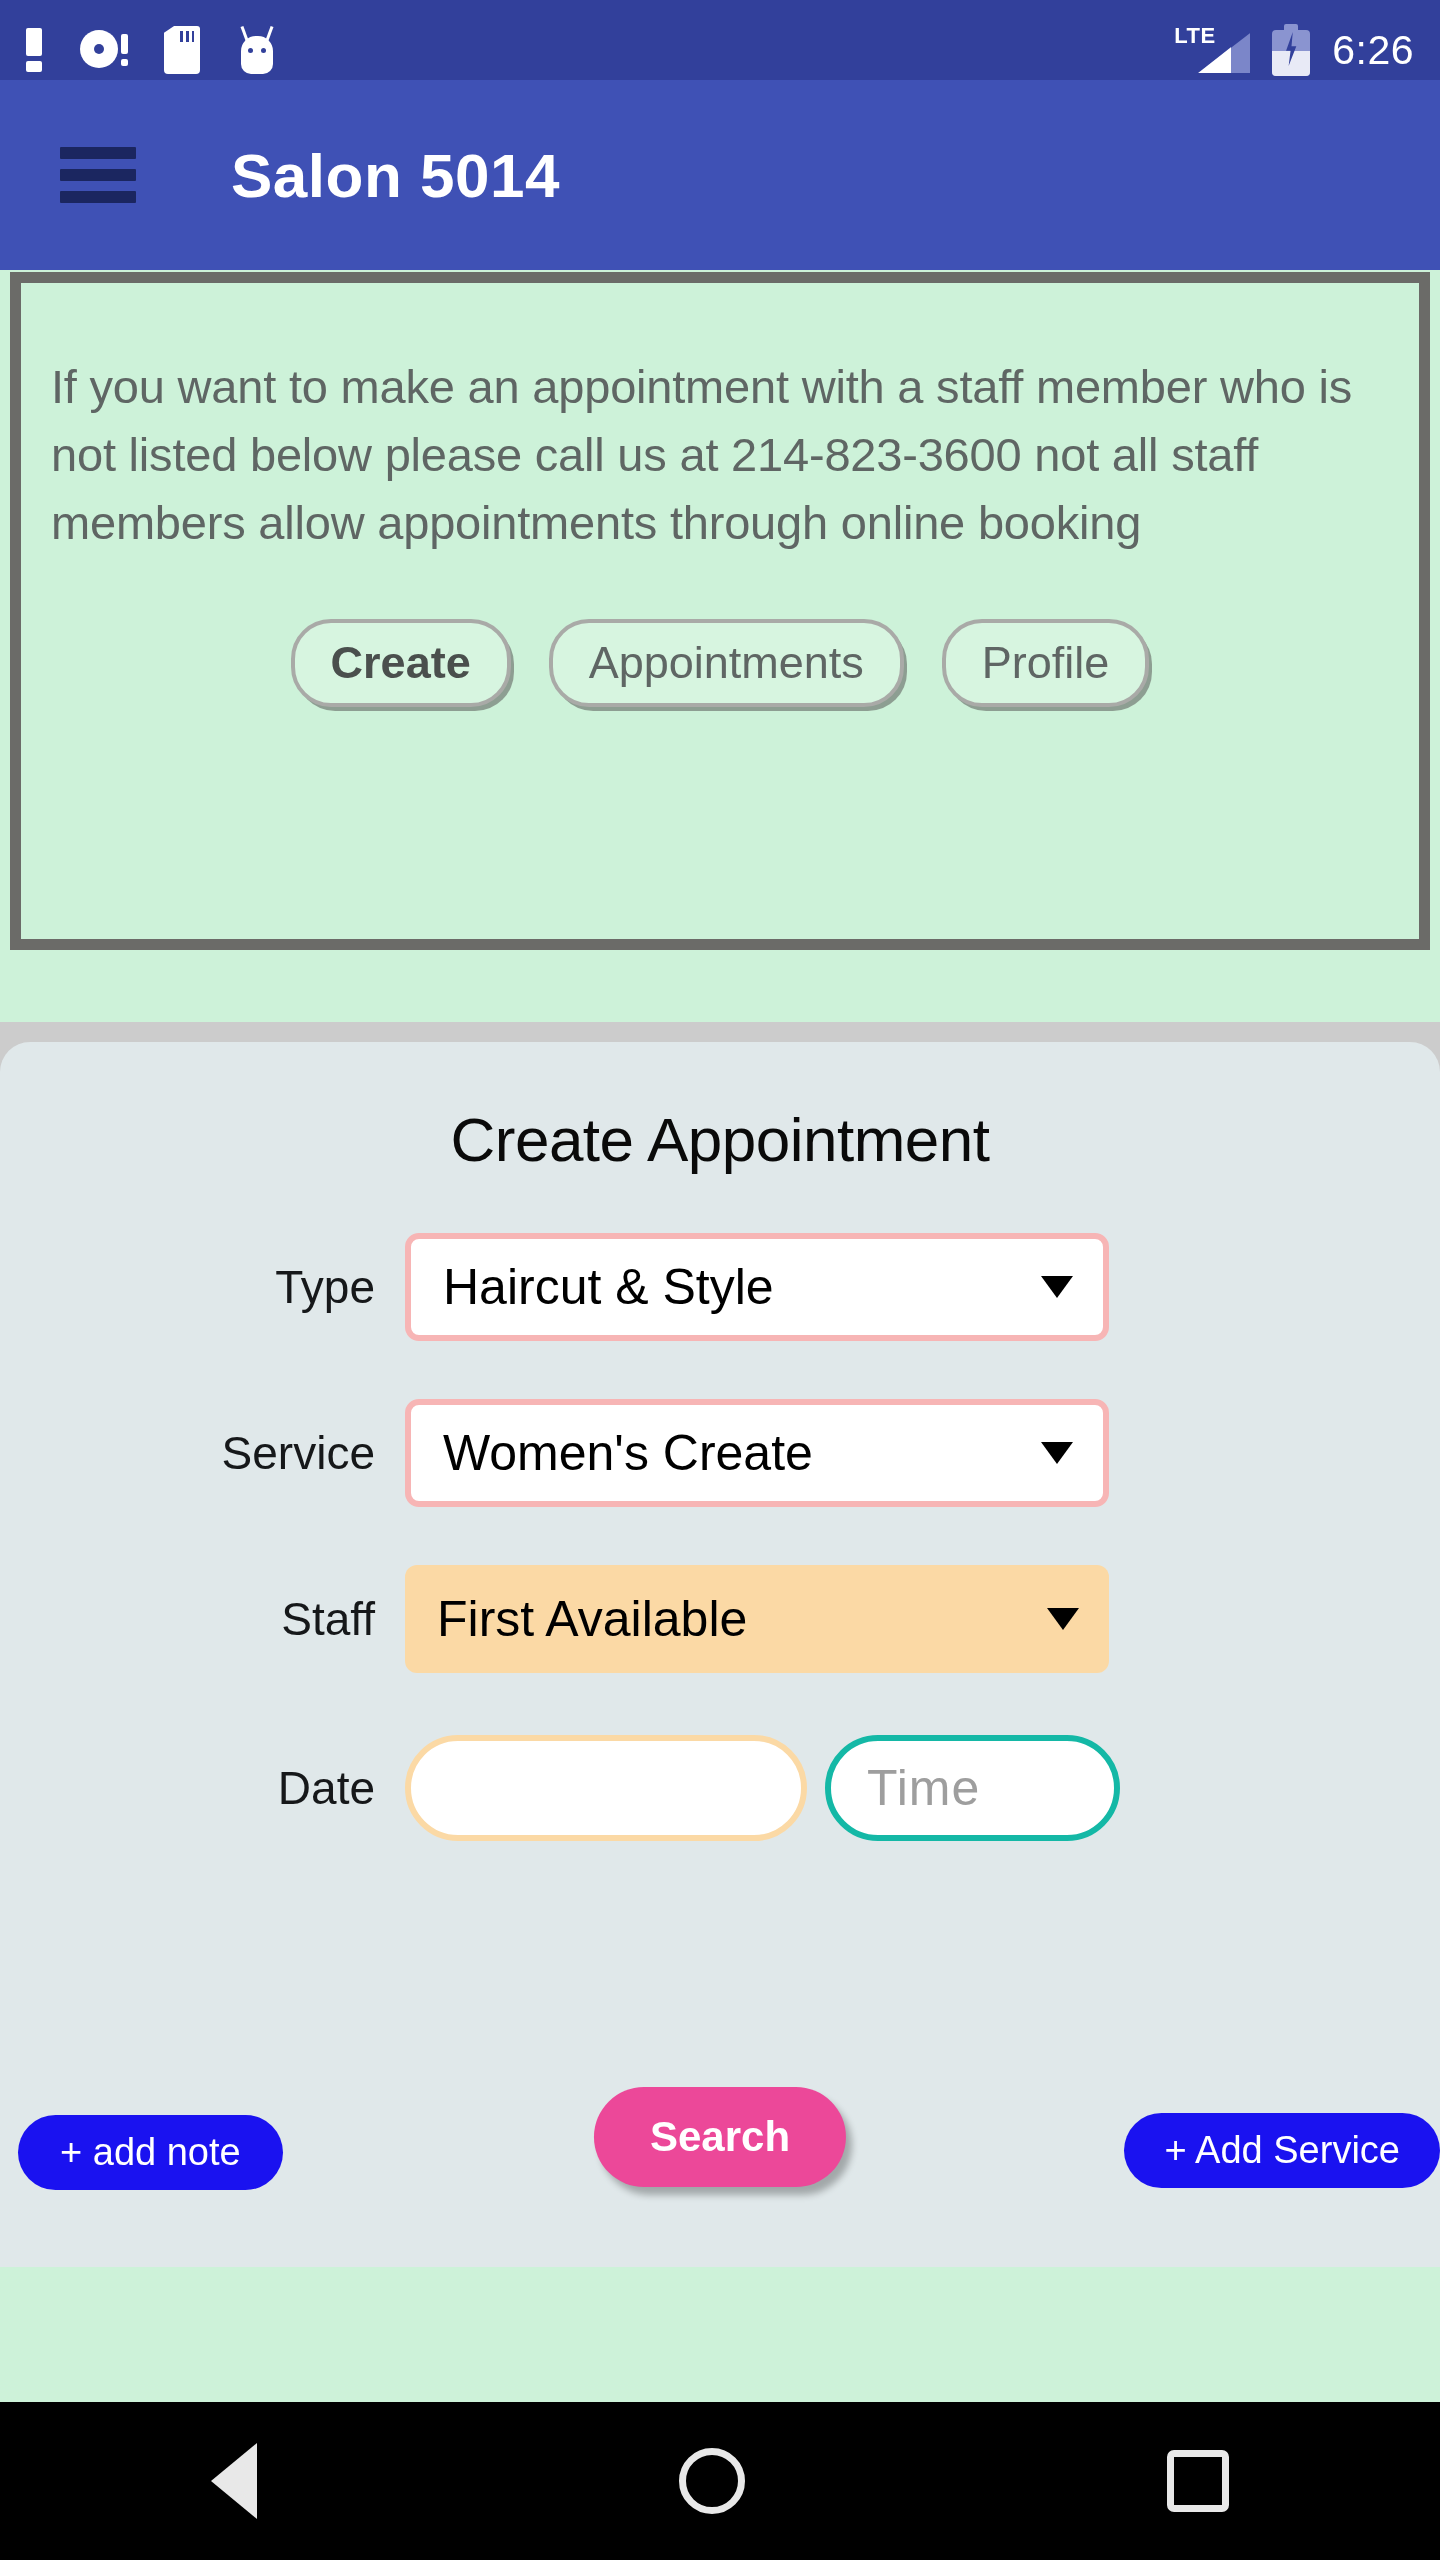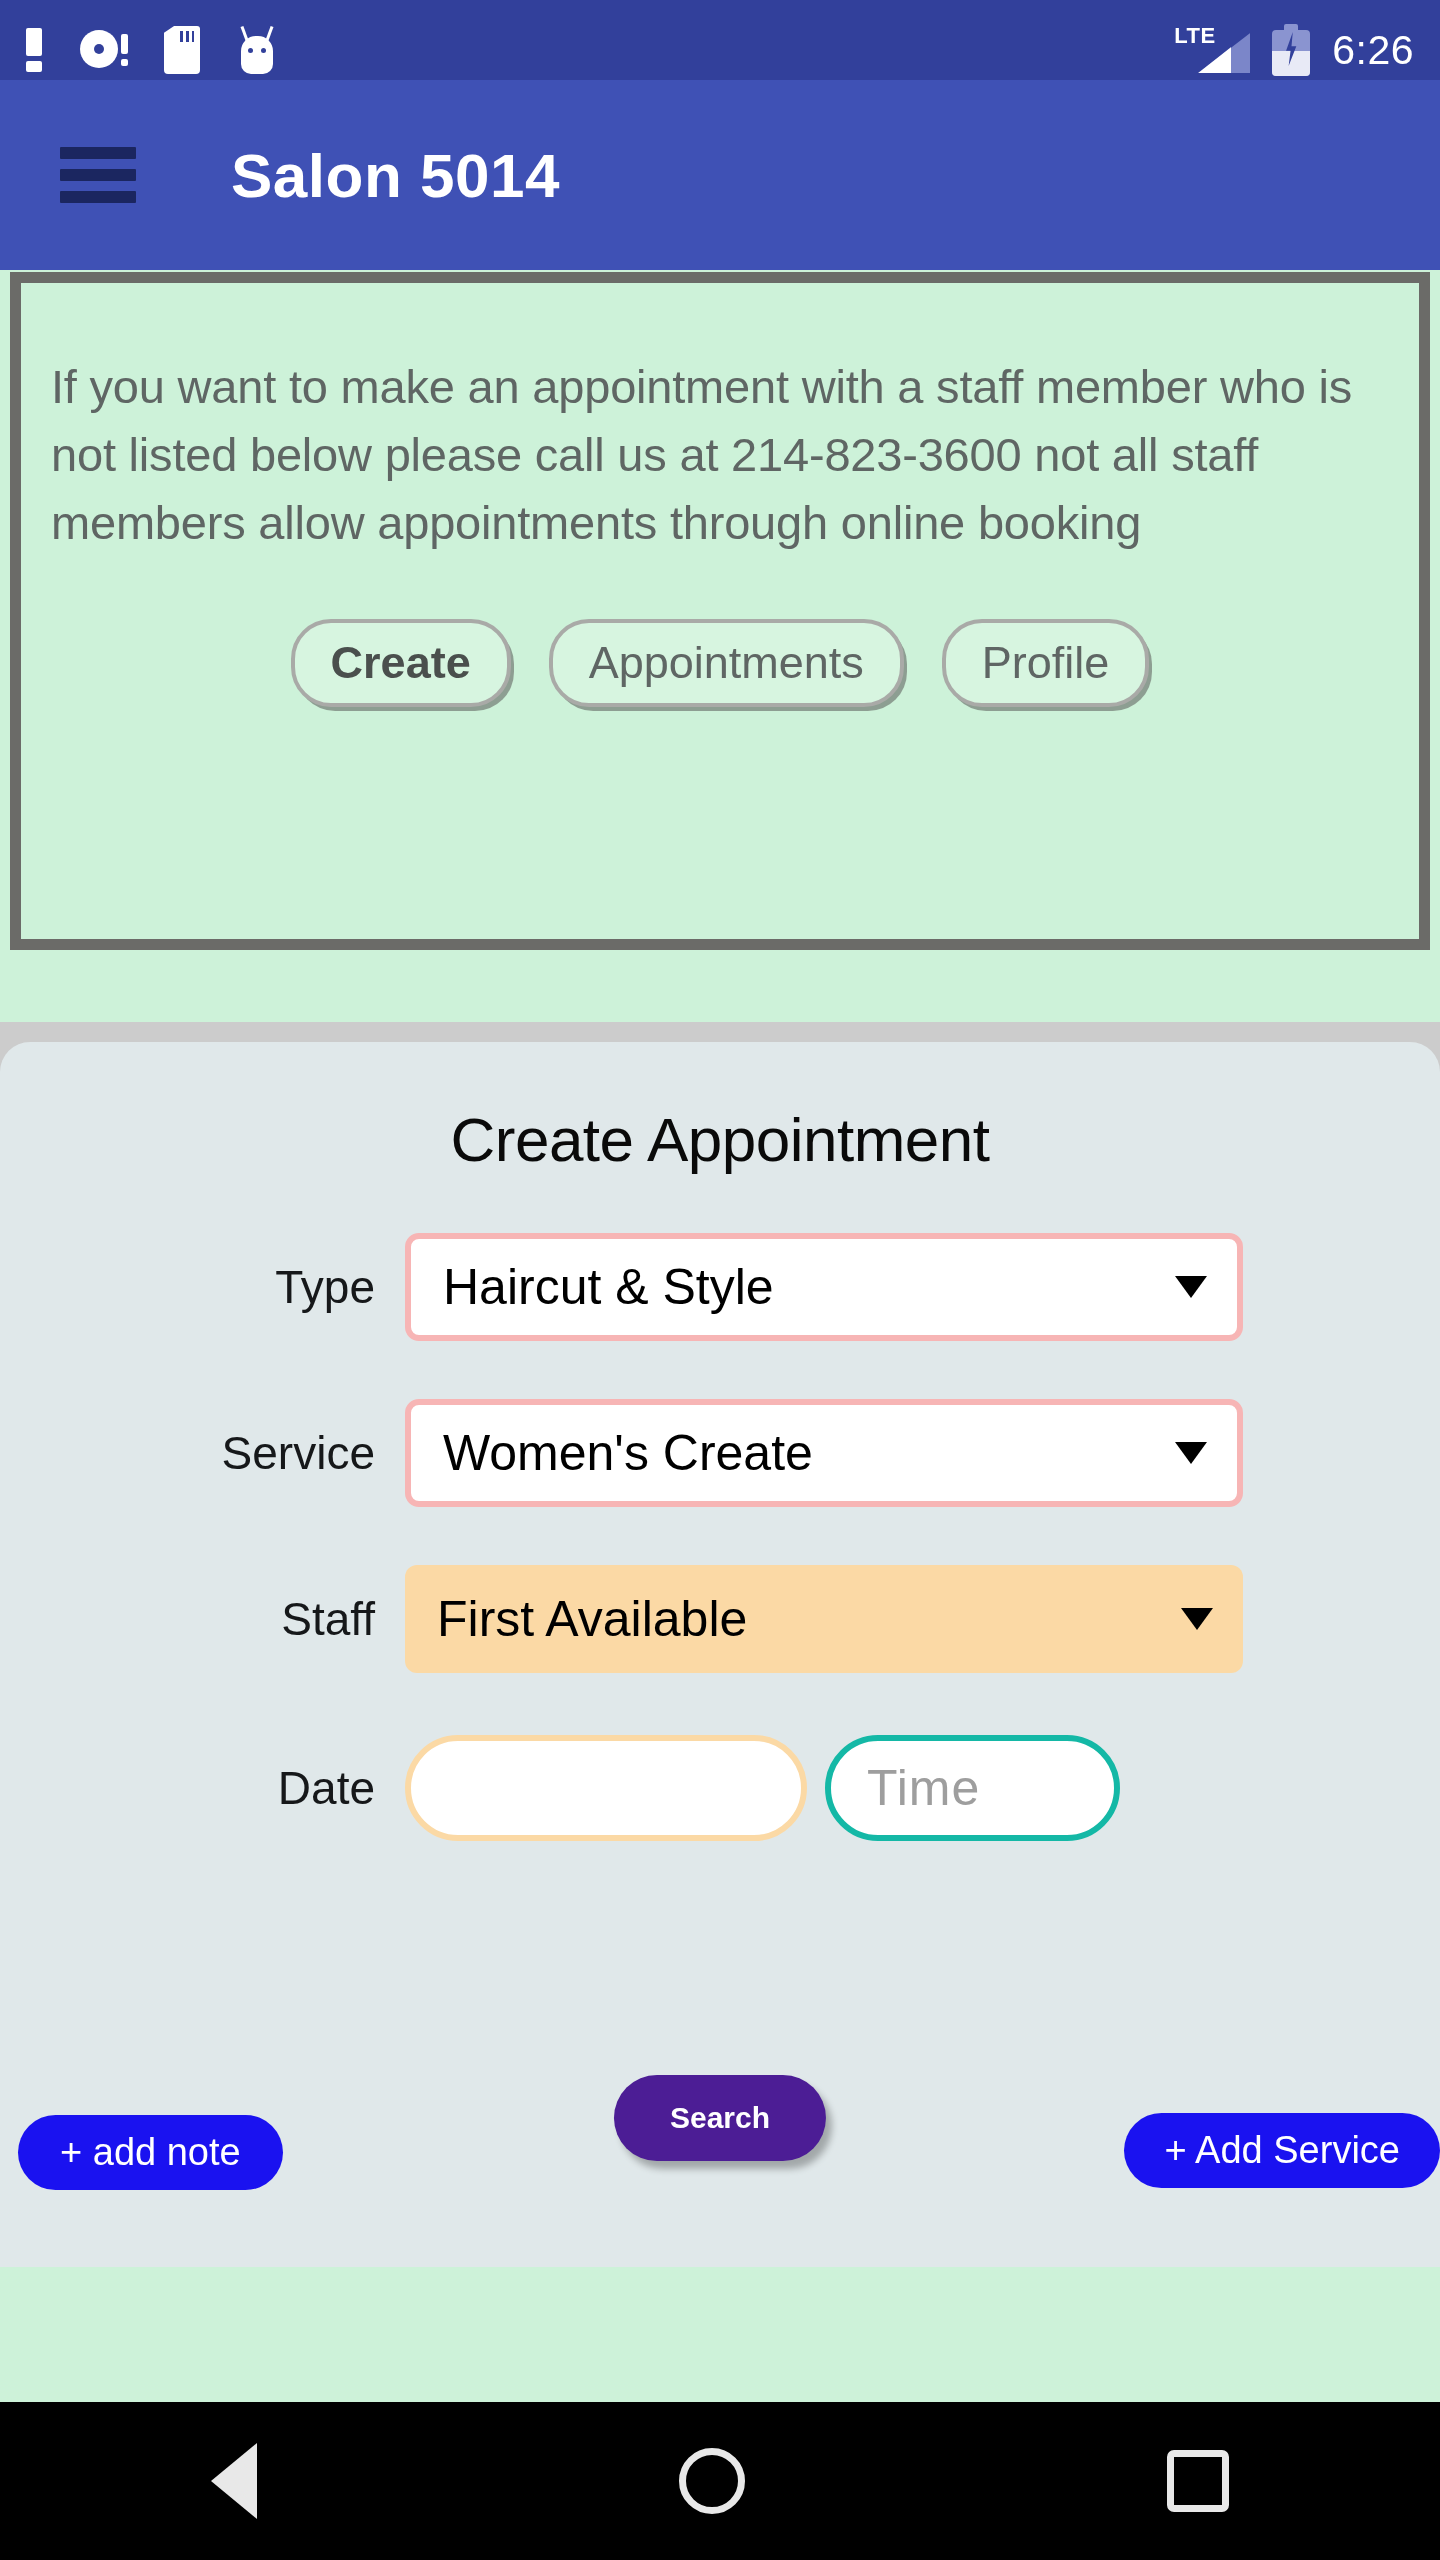--- a/index.html
+++ b/index.html
@@ -140,21 +140,21 @@
     text-align:center; font-size:62px; font-weight:normal; color:#0a0a0a;
     letter-spacing:-0.5px;
   }
 
   .field-row{ display:flex; align-items:center; margin-top:58px; }
   .field-label{
     width:405px; text-align:right; padding-right:30px;
     font-size:46px; color:#16181a;
   }
   .select-box{
-    position:relative; width:838px; height:108px;
+    position:relative; width:704px; height:108px;
     display:flex; align-items:center; padding:0 0 0 32px;
     font-size:50px; color:#000;
   }
   .select-box.pink{
     background:#ffffff; border:6px solid #f7b5b5; border-radius:14px;
   }
   .select-box.orange{
     background:#fbd9a5; border:none; border-radius:12px;text-align:center;
   }
   .caret{
@@ -177,22 +177,22 @@
 
   .btn-row{
     position:absolute; left:0; bottom:52px; width:1440px; height:140px;
   }
   .btn-note{
     position:absolute; left:18px; top:40px;
     background:#1a12f0; color:#fff; font-size:38px;
     padding:16px 42px; border-radius:50px;
   }
   .btn-search{
-    position:absolute; left:50%; top:0; transform:translateX(-50%);
-    background:#4c1d95; color:#fff; font-size:30px; font-weight:bold;
+    position:absolute; left:50%; top:12px; transform:translateX(-50%);
+    background:#ec4899; color:#fff; font-size:42px; font-weight:bold;
     padding:26px 56px; border-radius:50px;
     box-shadow:6px 8px 7px rgba(0,0,0,0.28);
   }
   .btn-add-service{
     position:absolute; right:0; top:38px;
     background:#1a12f0; color:#fff; font-size:38px;
     padding:16px 40px; border-radius:50px;
   }
 
   

